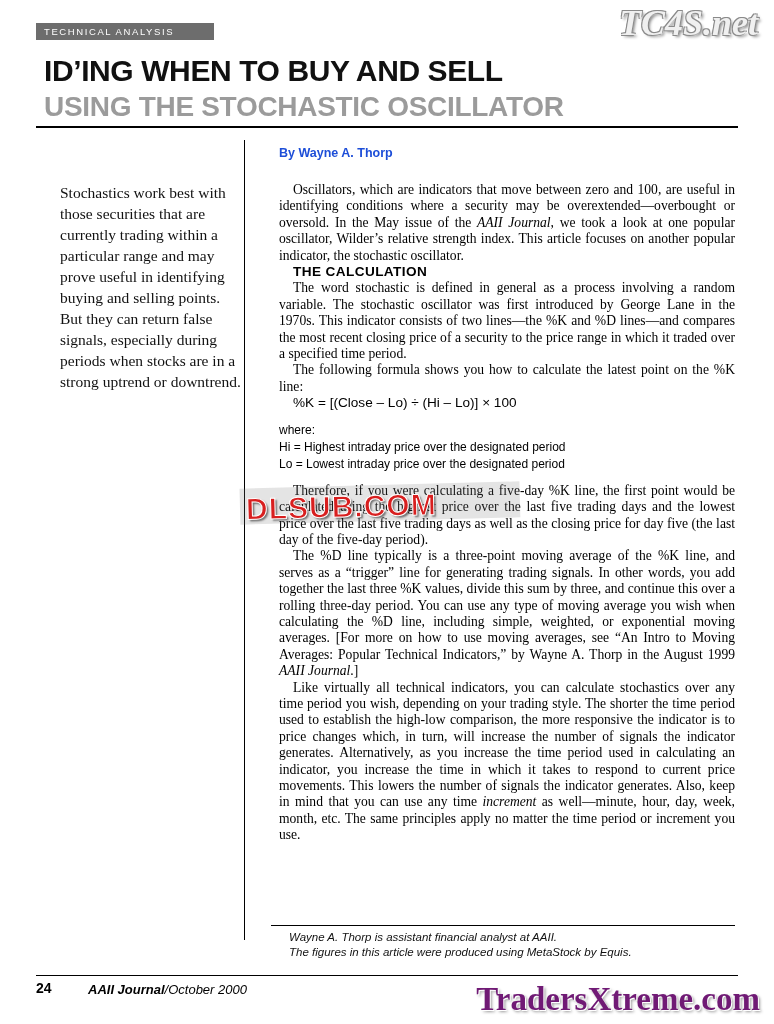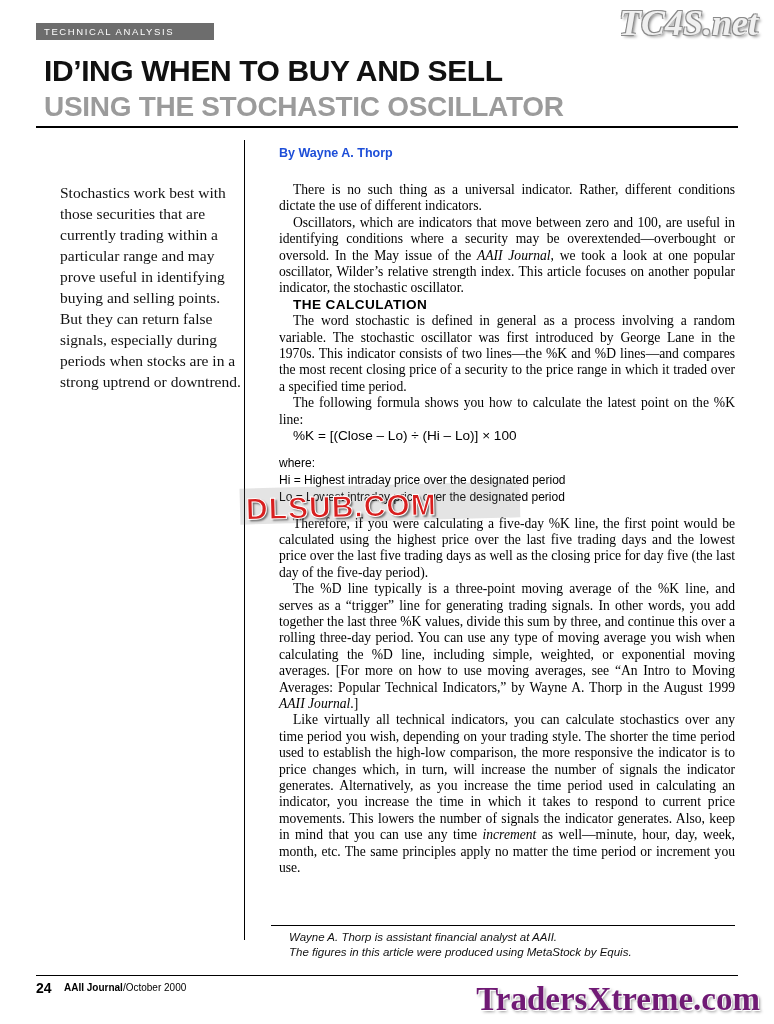--- a/index.html
+++ b/index.html
@@ -230,24 +230,25 @@
   .pagenum {
     position: absolute;
     left: 36px;
     top: 980px;
     font-family: "Liberation Sans", sans-serif;
     font-weight: bold;
     font-size: 14px;
   }
   .journal {
     position: absolute;
-    left: 64px;
+    left: 88px;
     top: 982px;
     font-family: "Liberation Sans", sans-serif;
-    font-size: 10px;
+    font-size: 13px;
+    font-style: italic;
   }
   .journal b { font-weight: bold; }
 </style>
 </head>
 <body>
 
 <div class="page">
 
   <div class="wm-top">TC4S.net</div>
 
@@ -256,21 +257,20 @@
   <div class="subheadline">USING THE STOCHASTIC OSCILLATOR</div>
   <div class="rule-top"></div>
 
   <div class="vrule"></div>
 
   <div class="byline">By Wayne A. Thorp</div>
 
   <div class="pullquote">Stochastics work best with those securities that are currently trading within a particular range and may prove useful in identifying buying and selling points. But they can return false signals, especially during periods when stocks are in a strong uptrend or downtrend.</div>
 
   <div class="col">
-    <p>There is no such thing as a universal indicator. Rather, different conditions dictate the use of different indicators.</p>
     <p>
       <span>Oscillators, which are indicators that move between zero and 100, are useful in identifying conditions where a security may be overextended—overbought or oversold. In the May issue of the </span><span class="ital">AAII Journal</span><span>, we took a look at one popular oscillator, Wilder’s relative strength index. This article focuses on another popular indicator, the stochastic oscillator.</span>
     </p>
 
     <p class="sec-head">THE CALCULATION</p>
 
     <p>The word stochastic is defined in general as a process involving a random variable. The stochastic oscillator was first introduced by George Lane in the 1970s. This indicator consists of two lines—the %K and %D lines—and compares the most recent closing price of a security to the price range in which it traded over a specified time period.</p>
     <p>The following formula shows you how to calculate the latest point on the %K line:</p>
 
     <p class="formula">%K = [(Close – Lo) ÷ (Hi – Lo)] × 100</p>

